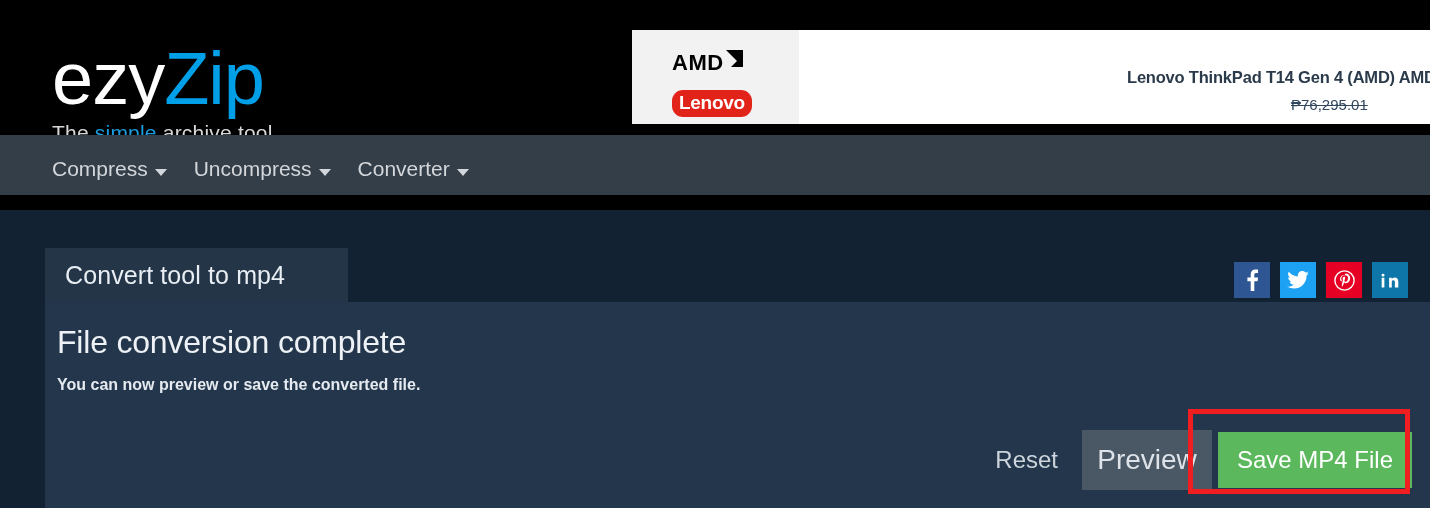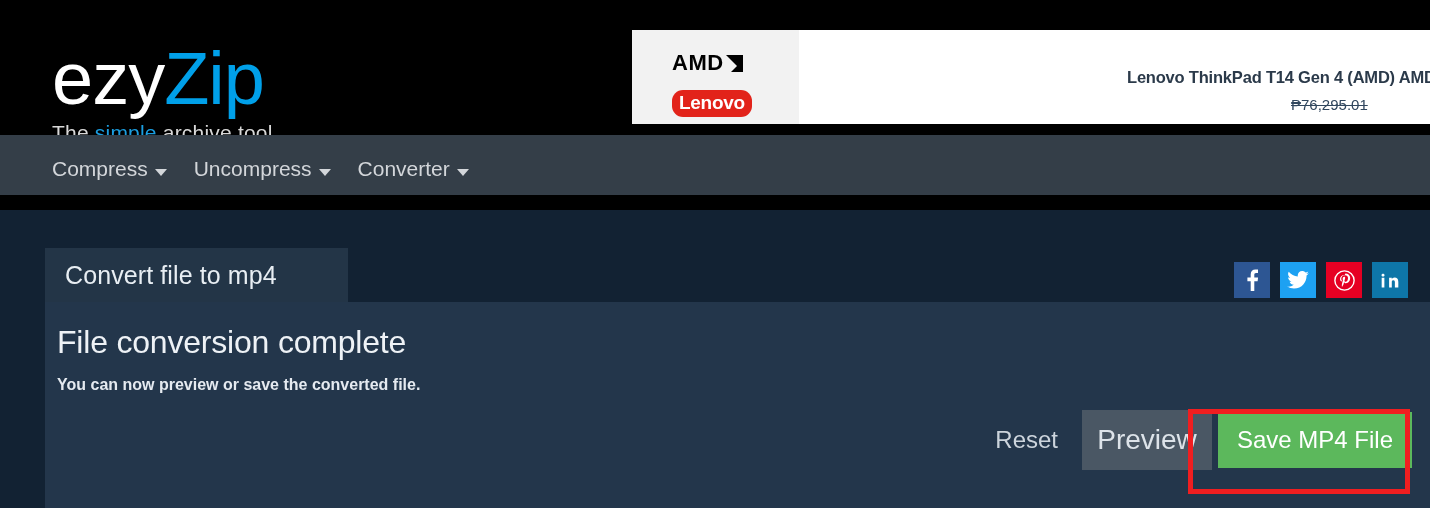--- a/index.html
+++ b/index.html
@@ -17,21 +17,21 @@
   .logo-wrap { position: absolute; left: 52px; top: 14px; width: 420px; }
   .logo { font-size: 74px; line-height: 78px; font-weight: 400; letter-spacing: -1px; margin-top: 26px; }
   .logo .ezy { color: #ffffff; }
   .logo .zip { color: #00a0e9; }
   .tagline { font-size: 21px; line-height: 26px; color: #d8d8d8; margin-top: 2px; letter-spacing: 0.2px; }
   .tagline .simple { color: #1b9ee0; border-bottom: 2px solid #1b7fd0; padding-bottom: 1px; }
 
   
   .ad { position: absolute; left: 632px; top: 30px; width: 800px; height: 94px; background: #ffffff; overflow: hidden; }
   .ad-left { position: absolute; left: 0; top: 0; width: 167px; height: 94px; background: #f2f2f2; }
-  .amd-logo { position: absolute; left: 40px; top: 20px; font-size: 22px; font-weight: bold; color: #000; letter-spacing: 0.5px; display: flex; align-items: center; }
+  .amd-logo { position: absolute; left: 40px; top: 20px; font-size: 22px; font-weight: bold; color: #000; letter-spacing: 0.5px; display: flex; align-items: flex-start; }
   .amd-arrow { display: inline-block; width: 17px; height: 17px; margin-left: 2px; position: relative; }
   .amd-arrow::before { content: ""; position: absolute; right: 0; top: 0; width: 0; height: 0;
       border-left: 17px solid transparent; border-top: 17px solid #000; }
   .amd-arrow::after { content: ""; position: absolute; right: 0; bottom: 0; width: 0; height: 0;
       border-right: 12px solid #000; border-top: 12px solid transparent; }
   .lenovo-logo { position: absolute; left: 40px; top: 60px; background: #e2231a; color: #fff;
       font-size: 19px; font-weight: bold; padding: 2px 7px 3px 7px; letter-spacing: -0.3px; border-radius: 11px; }
 
   .ad-right { position: absolute; left: 167px; top: 0; width: 633px; height: 94px; background: #fff; }
   .ad-title { position: absolute; left: 328px; top: 38px; white-space: nowrap;
@@ -59,21 +59,21 @@
   .social { width: 36px; height: 36px; display: flex; align-items: center; justify-content: center;
       color: #fff; font-weight: bold; cursor: pointer; }
   .s-fb { background: #2d5693; font-size: 22px; font-family: "Liberation Serif", serif; }
   .s-tw { background: #1da1f2; }
   .s-pi { background: #e60023; }
   .s-li { background: #0e76a8; font-size: 17px; }
 
   .panel-title { position: absolute; left: 12px; top: 22px; font-size: 32px; color: #eef2f6; font-weight: 400; letter-spacing: -0.2px; }
   .panel-sub { position: absolute; left: 12px; top: 74px; font-size: 16px; font-weight: bold; color: #e5eaf0; }
 
-  .actions { position: absolute; right: 18px; top: 108px; display: flex; align-items: center; height: 60px; }
+  .actions { position: absolute; right: 18px; top: 128px; display: flex; align-items: center; height: 60px; }
   .btn-reset { font-size: 24px; color: #ccd4dc; padding: 0 24px; cursor: pointer; white-space: nowrap; }
   .btn-preview { background: #4a5764; color: #dde3e9; font-size: 28px; height: 60px; width: 130px;
       display: flex; align-items: center; justify-content: center; cursor: pointer; white-space: nowrap; }
   .save-wrap { position: relative; margin-left: 6px; }
   .btn-save { background: #5cb85c; color: #ffffff; font-size: 24px; height: 56px; width: 194px;
       display: flex; align-items: center; justify-content: center; cursor: pointer; white-space: nowrap; }
   .highlight-box { position: absolute; left: 1188px; top: 409px; width: 222px; height: 85px;
       border: 5px solid #f01e20; pointer-events: none; }
 </style>
 </head>
@@ -117,21 +117,21 @@
         <span>Converter</span>
         <span class="caret"></span>
       </div>
     </div>
   </div>
   <div class="nav-divider"></div>
 
   <div class="body-bg"></div>
 
   <div class="tab">
-    <div class="tab-label">Convert file to mp4</div>
+    <div class="tab-label">Convert tool to mp4</div>
   </div>
 
   <div class="panel">
 
     <div class="socials">
       <div class="social s-fb">
         <svg width="11" height="22" viewBox="0 0 11 22">
             <path fill="#fff" d="M7.3 22v-9.8h3.3l.5-3.8H7.3V5.9c0-1.1.3-1.9 1.9-1.9h2V.6C10.9.5 9.7.4 8.4.4 5.6.4 3.7 2.1 3.7 5.2v3.2H.4v3.8h3.3V22z"></path>
           </svg>
       </div>

